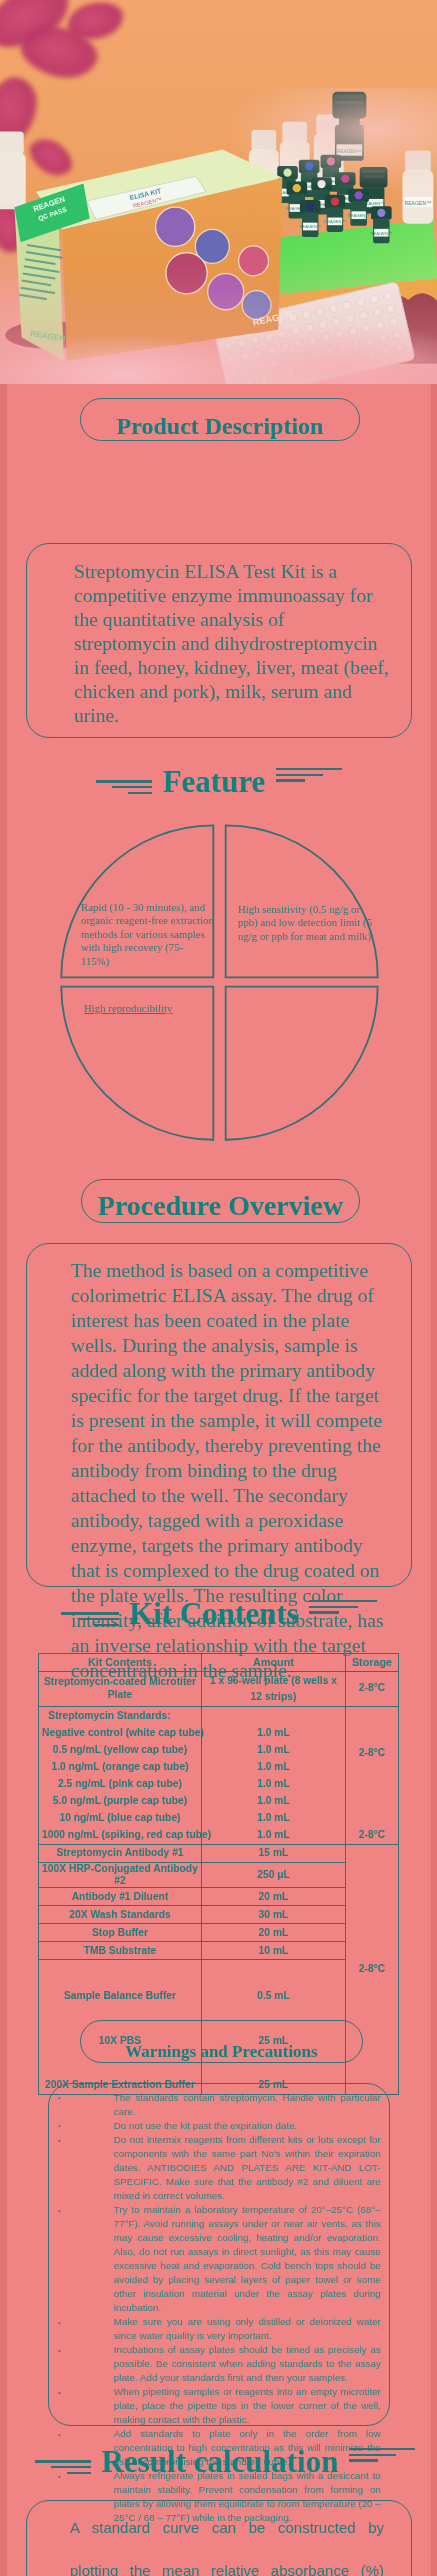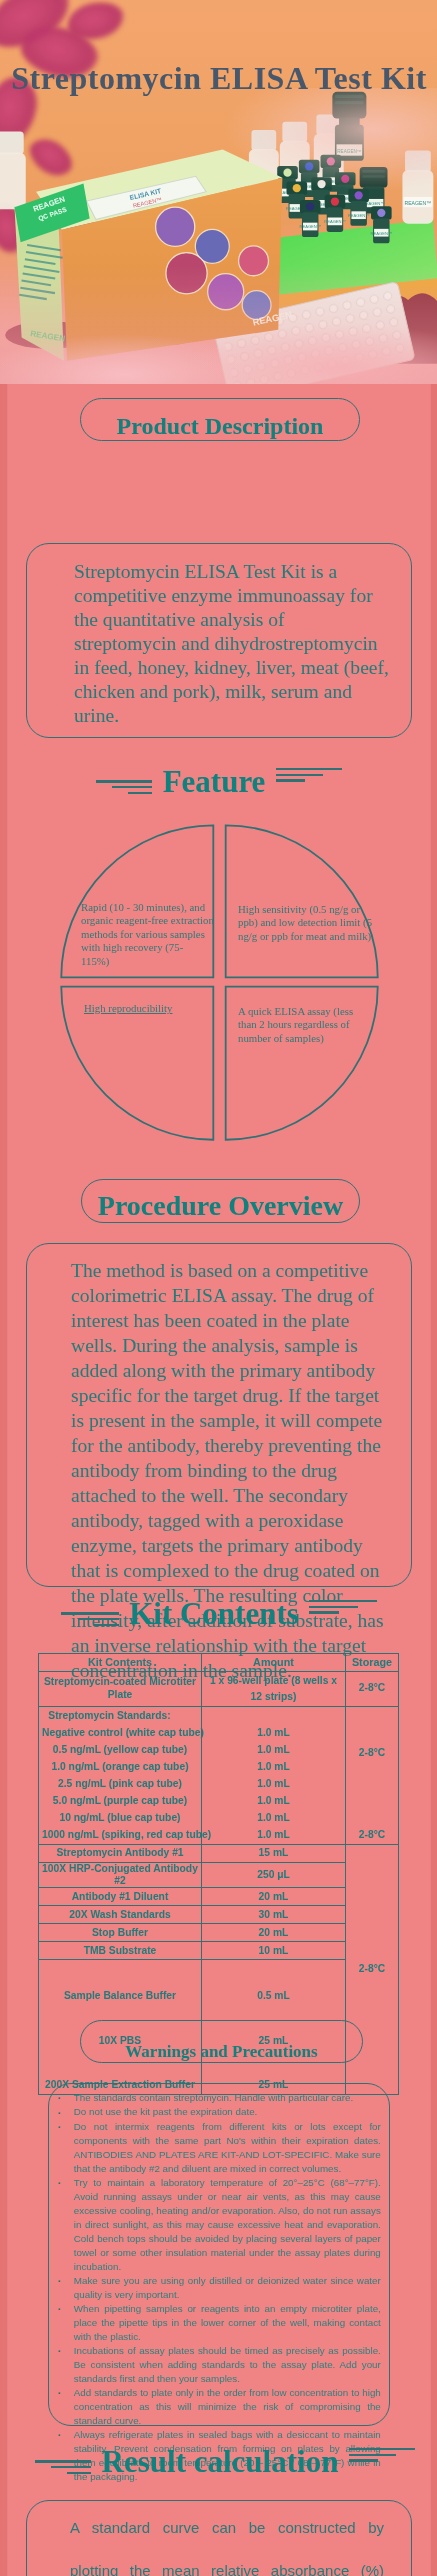--- a/index.html
+++ b/index.html
@@ -53,21 +53,21 @@
   td.std-names div,td.std-amts div{height:17px;line-height:17px;white-space:nowrap;overflow:visible;}
   .std-label{text-align:left;padding-left:6.2px;}
   td.std-sto{vertical-align:top;}
   td.std-sto div:first-child{margin-top:38px;}
   td.std-sto div:last-child{margin-top:70px;}
   td.fin{vertical-align:top;}
   td.fin div{height:17.5px;line-height:17.5px;margin-top:27px;}
 
   
   .warn ul{list-style:none;margin:0;padding:6.7px 8.2px 0 9.3px;}
-  .warn li{display:flex;color:#2b8381;font-size:9.8px;line-height:14px;}
+  .warn li{display:flex;color:#2b8381;font-size:9.8px;line-height:14px;gap:40px;}
   .warn .blt{flex:none;width:15.5px;font-size:6.2px;color:#1d6f6d;padding-top:0.5px;}
   .warn .txt{flex:1;text-align:justify;}
 
   
   .result p{margin:0;padding:5.2px 27px 0 43px;font-size:15px;line-height:43px;text-align:justify;color:#1f7e7c;}
 </style>
 </head>
 <body>
 
 <div class="page">
@@ -252,21 +252,20 @@
           <circle cx="438" cy="566" r="35" fill="#9b4fd0" opacity=".8"></circle>
           <circle cx="492" cy="506" r="29" fill="#cf4a8a" opacity=".8"></circle>
           <circle cx="498" cy="592" r="28" fill="#5b74e0" opacity=".8"></circle>
         </g>
         <text x="492" y="632" font-size="18" font-weight="700" fill="#f4f7ee" transform="rotate(-12 492 632)">REAGEN</text>
       </g>
     </svg>
 
     <div class="fog2"></div>
     <div class="fog"></div>
-    <h1 class="photo-title">Streptomycin ELISA Test Kit</h1>
   </section>
 
   <div class="pill" style="left:80px;top:398px;width:278px;height:41px;font-size:24px;">
     <span>Product Description</span>
   </div>
 
   <div class="rbox serif" style="left:26px;top:543px;width:386px;height:195px;">
     <p style="margin:0;padding:15.5px 19.6px 0 47px;font-size:19.6px;line-height:24px;">Streptomycin ELISA Test Kit is a competitive enzyme immunoassay for the quantitative analysis of streptomycin and dihydrostreptomycin in feed, honey, kidney, liver, meat (beef, chicken and pork), milk, serum and urine.</p>
   </div>
 
@@ -287,21 +286,20 @@
   <svg width="335" height="335" viewBox="0 0 650 650" style="position:absolute;left:52px;top:814px;" fill="none" stroke="#2e7276" stroke-width="3.5">
     <path d="M 313 22 A 295 295 0 0 0 18 317 L 313 317 Z"></path>
     <path d="M 337 22 A 295 295 0 0 1 632 317 L 337 317 Z"></path>
     <path d="M 18 335 L 313 335 L 313 632 A 295 297 0 0 1 18 335 Z"></path>
     <path d="M 632 335 L 337 335 L 337 632 A 295 297 0 0 0 632 335 Z"></path>
   </svg>
 
   <div class="quad-txt" style="left:81px;top:901px;width:133px;">Rapid (10 - 30 minutes), and organic reagent-free extraction methods for various samples with high recovery (75- 115%)</div>
   <div class="quad-txt" style="left:238px;top:903px;width:136px;">High sensitivity (0.5 ng/g or ppb) and low detection limit (5 ng/g or ppb for meat and milk)</div>
   <div class="quad-txt" style="left:84px;top:1002px;width:129px;text-decoration:underline;">High reproducibility</div>
-  <div class="quad-txt" style="left:238px;top:1005px;width:129px;">A quick ELISA assay (less than 2 hours regardless of number of samples)</div>
 
   <div class="pill" style="left:81px;top:1179px;width:277px;height:42px;font-size:28px;">
     <span>Procedure Overview</span>
   </div>
 
   <div class="rbox serif" style="left:26px;top:1243px;width:386px;height:344px;">
     <p style="margin:0;padding:14.4px 21.6px 0 44px;font-size:19.6px;line-height:25px;">The method is based on a competitive colorimetric ELISA assay. The drug of interest has been coated in the plate wells. During the analysis, sample is added along with the primary antibody specific for the target drug. If the target is present in the sample, it will compete for the antibody, thereby preventing the antibody from binding to the drug attached to the well. The secondary antibody, tagged with a peroxidase enzyme, targets the primary antibody that is complexed to the drug coated on the plate wells. The resulting color intensity, after addition of substrate, has an inverse relationship with the target concentration in the sample.</p>
   </div>
 
   <div class="lhead" style="top:1598px;">
@@ -422,25 +420,25 @@
       <li>
           <span class="blt">▪</span>
           <span class="txt">Try to maintain a laboratory temperature of 20°–25°C (68°–77°F). Avoid running assays under or near air vents, as this may cause excessive cooling, heating and/or evaporation. Also, do not run assays in direct sunlight, as this may cause excessive heat and evaporation. Cold bench tops should be avoided by placing several layers of paper towel or some other insulation material under the assay plates during incubation.</span>
         </li>
       <li>
           <span class="blt">▪</span>
           <span class="txt">Make sure you are using only distilled or deionized water since water quality is very important.</span>
         </li>
       <li>
           <span class="blt">▪</span>
+          <span class="txt">Incubations of assay plates should be timed as precisely as possible. Be consistent when adding standards to the assay plate. Add your standards first and then your samples.</span>
+        </li>
+      <li>
+          <span class="blt">▪</span>
           <span class="txt">When pipetting samples or reagents into an empty microtiter plate, place the pipette tips in the lower corner of the well, making contact with the plastic.</span>
-        </li>
-      <li>
-          <span class="blt">▪</span>
-          <span class="txt">Incubations of assay plates should be timed as precisely as possible. Be consistent when adding standards to the assay plate. Add your standards first and then your samples.</span>
         </li>
       <li>
           <span class="blt">▪</span>
           <span class="txt">Add standards to plate only in the order from low concentration to high concentration as this will minimize the risk of compromising the standard curve.</span>
         </li>
       <li>
           <span class="blt">▪</span>
           <span class="txt">Always refrigerate plates in sealed bags with a desiccant to maintain stability. Prevent condensation from forming on plates by allowing them equilibrate to room temperature (20 – 25°C / 68 – 77°F) while in the packaging.</span>
         </li>
     </ul>

